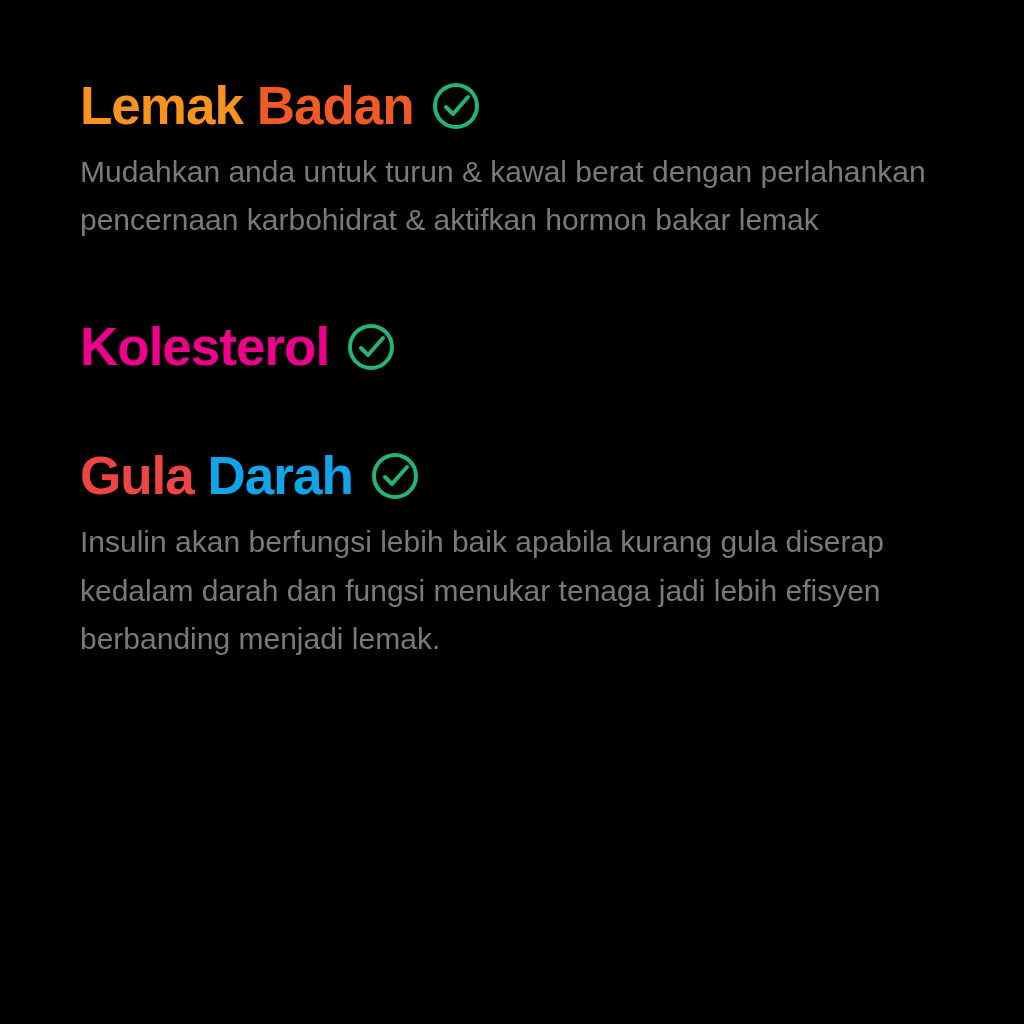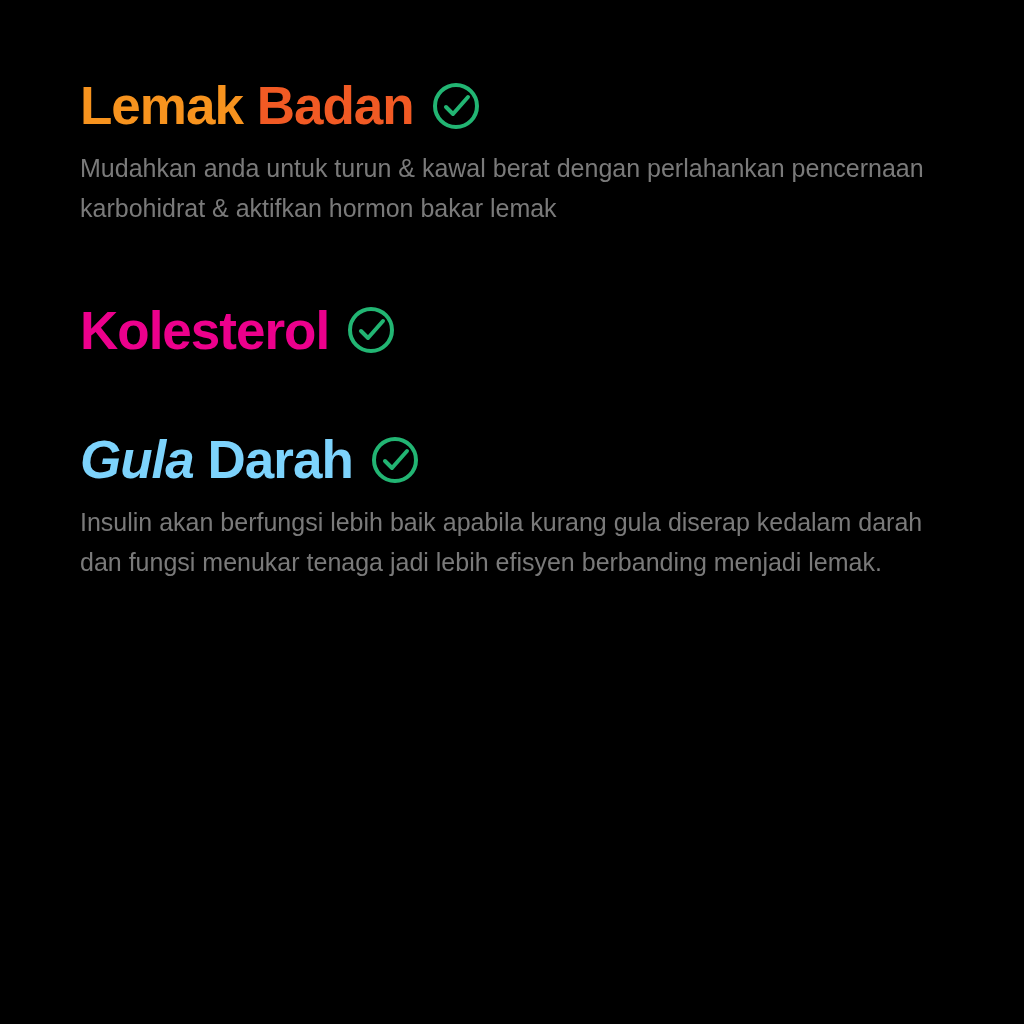--- a/index.html
+++ b/index.html
@@ -44,21 +44,21 @@
   .heading .w2 { }
 
   .check-icon {
     flex: 0 0 auto;
     display: inline-block;
     width: 52px;
     height: 52px;
     line-height: 0;
   }
   .body-text {
-    font-size: 25px;
+    font-size: 30px;
     line-height: 1.62;
     color: #7a7a7a;
     font-weight: 500;
     max-width: 880px;
   }
   
   #block-0 { margin-top: 18px; }
   #block-1 { margin-top: 16px; }
   #block-2 { margin-top: 0px; }
 </style>
@@ -92,21 +92,21 @@
           <circle cx="26" cy="26" r="21" fill="none" stroke="#22b573" stroke-width="4"></circle>
           <polyline points="16,27 23,34 38,17" fill="none" stroke="#22b573" stroke-width="4" stroke-linecap="round" stroke-linejoin="round"></polyline>
         </svg>
       </span>
     </div>
   </div>
 
   <div class="block" id="block-2">
     <div class="heading-row">
       <div class="heading">
-        <span class="w1" id="h2w1" style="color: #7dd3fc; font-style: italic;">Gula</span><span> </span><span class="w2" id="h2w2" style="color: #7dd3fc;">Darah</span>
+        <span class="w1" id="h2w1" style="color: #ef4444;">Gula</span><span> </span><span class="w2" id="h2w2" style="color: #0ea5e9;">Darah</span>
       </div>
       <span class="check-icon">
         <svg width="52" height="52" viewBox="0 0 52 52" xmlns="http://www.w3.org/2000/svg">
           <circle cx="26" cy="26" r="21" fill="none" stroke="#22b573" stroke-width="4"></circle>
           <polyline points="16,27 23,34 38,17" fill="none" stroke="#22b573" stroke-width="4" stroke-linecap="round" stroke-linejoin="round"></polyline>
         </svg>
       </span>
     </div>
     <div class="body-text" style="color: rgb(122, 122, 122);">Insulin akan berfungsi lebih baik apabila kurang gula diserap kedalam darah dan fungsi menukar tenaga jadi lebih efisyen berbanding menjadi lemak.</div>
   </div>

